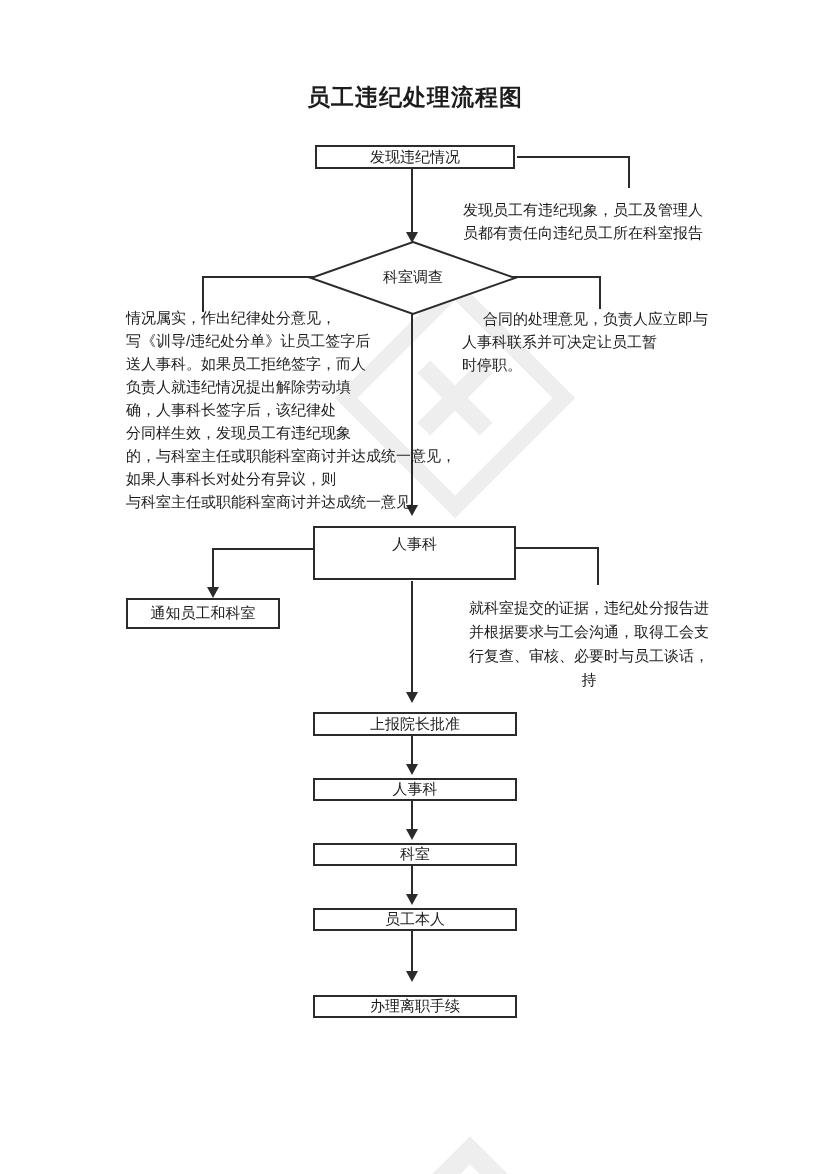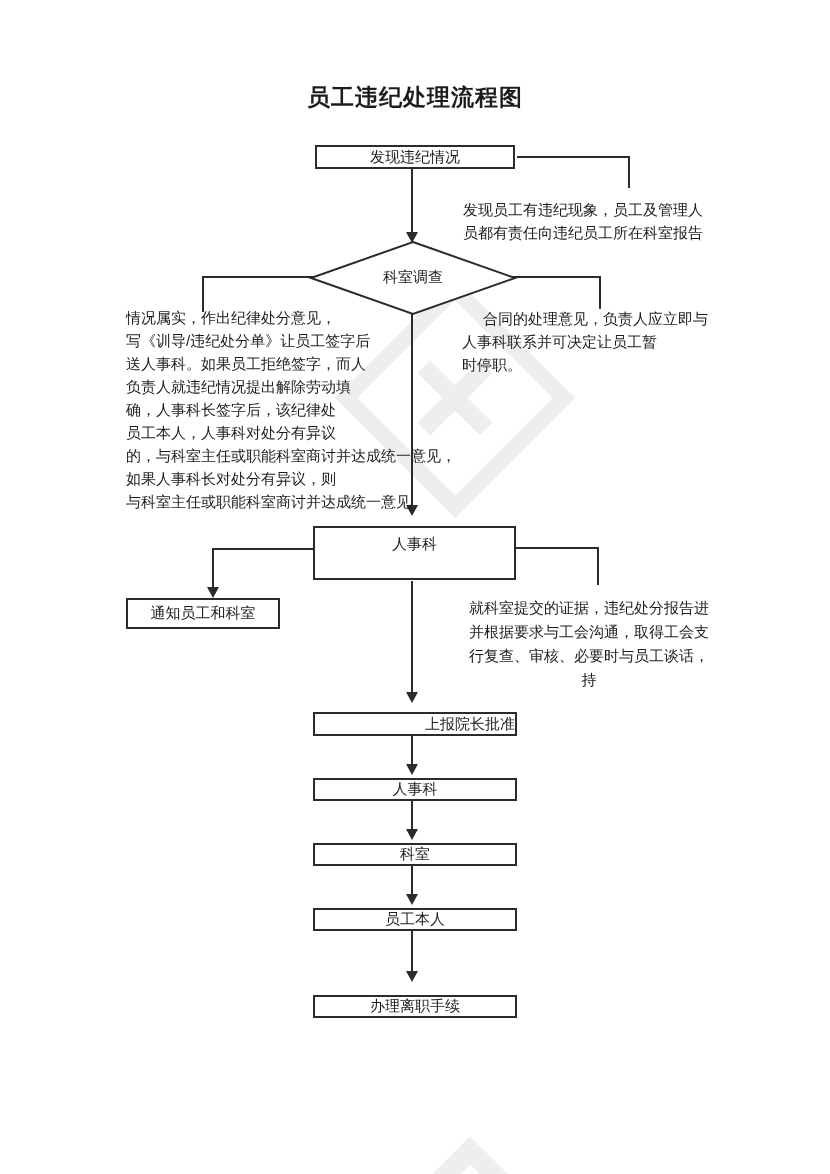--- a/index.html
+++ b/index.html
@@ -80,21 +80,21 @@
   <div class="vline" style="left:202px;top:276px;height:36px;"></div>
   <div class="hline" style="left:512px;top:276px;width:89px;"></div>
   <div class="vline" style="left:599px;top:276px;height:33px;"></div>
 
   <div class="note" style="left:126px;top:306px;">
       <div class="tline">情况属实，作出纪律处分意见，</div>
       <div class="tline">写《训导/违纪处分单》让员工签字后</div>
       <div class="tline">送人事科。如果员工拒绝签字，而人</div>
       <div class="tline">负责人就违纪情况提出解除劳动填</div>
       <div class="tline">确，人事科长签字后，该纪律处</div>
-      <div class="tline">员工本人，人事科对处分有异议</div>
+      <div class="tline">分同样生效，发现员工有违纪现象</div>
       <div class="tline">的，与科室主任或职能科室商讨并达成统一意见，</div>
       <div class="tline">如果人事科长对处分有异议，则</div>
       <div class="tline">与科室主任或职能科室商讨并达成统一意见</div>
     </div>
 
   <div class="note indent-first" style="left:462px;top:307px;">
       <div class="tline">合同的处理意见，负责人应立即与</div>
       <div class="tline">人事科联系并可决定让员工暂</div>
       <div class="tline">时停职。</div>
     </div>
@@ -120,21 +120,21 @@
   <div class="note center lh24" style="left:458px;top:596px;width:262px;">
       <div class="tline">就科室提交的证据，违纪处分报告进</div>
       <div class="tline">并根据要求与工会沟通，取得工会支</div>
       <div class="tline">行复查、审核、必要时与员工谈话，</div>
       <div class="tline">持</div>
     </div>
 
   <div class="vline" style="left:411px;top:581px;height:111px;"></div>
   <div class="arrowhead" style="left:406px;top:692px;"></div>
 
-  <div class="box" style="left:313px;top:712px;width:204px;height:24px;justify-content:flex-end;">
+  <div class="box" style="left:313px;top:712px;width:204px;height:24px;">
     <span>上报院长批准</span>
   </div>
 
   <div class="vline" style="left:411px;top:736px;height:28px;"></div>
   <div class="arrowhead" style="left:406px;top:764px;"></div>
 
   <div class="box" style="left:313px;top:778px;width:204px;height:23px;">
     <span>人事科</span>
   </div>
 

